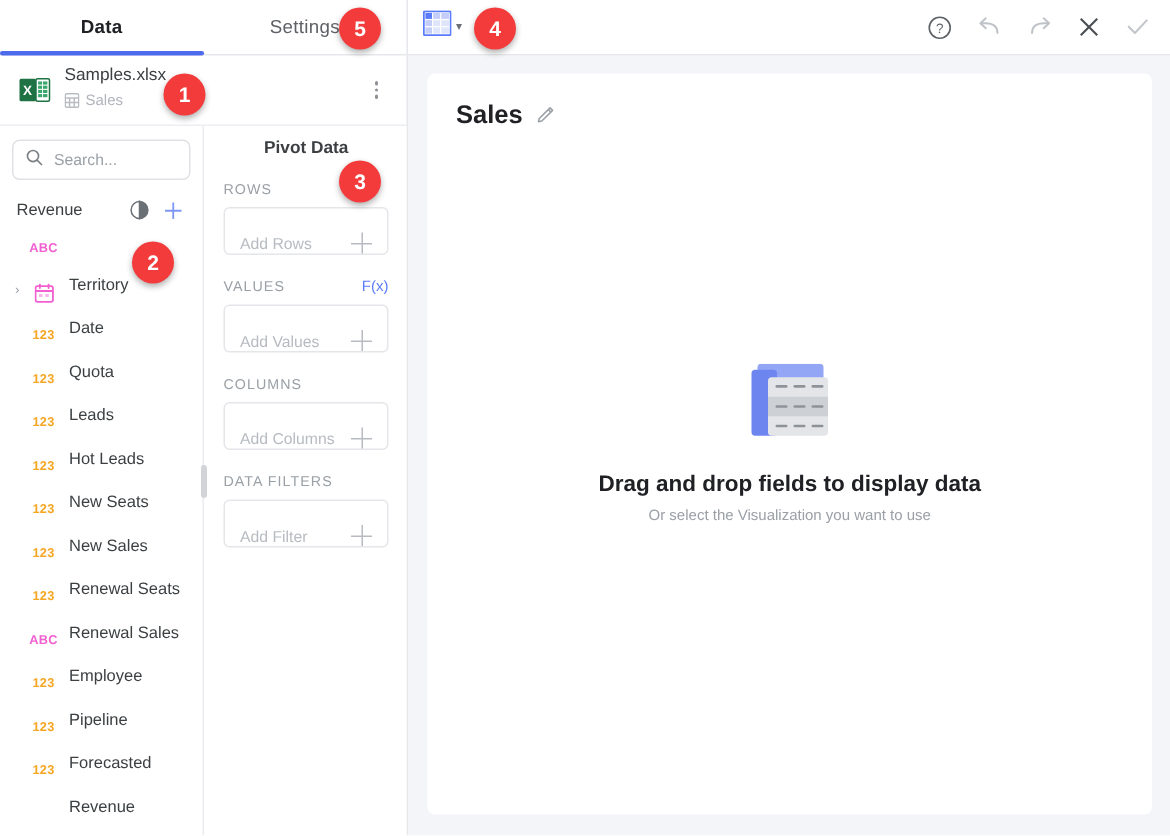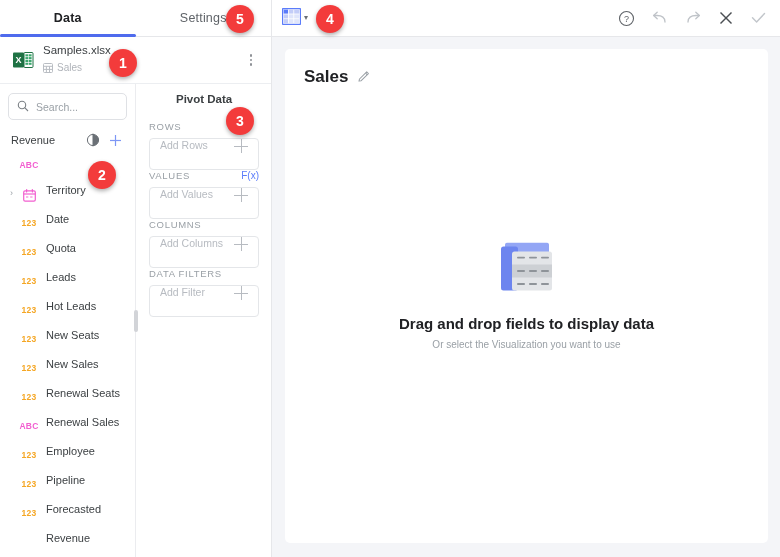--- a/index.html
+++ b/index.html
@@ -105,22 +105,22 @@
   .pivot-col { flex: 1; min-width: 0; padding: 9px 12px 0 13px; overflow: hidden; background: #fff; }
   .pivot-title { font-size: 11.5px; color: #3c4043; font-weight: bold; margin-bottom: 16px; margin-left: 27px; }
   .sec-head {
     display: flex; align-items: flex-end; justify-content: space-between;
     margin-bottom: 6px;
   }
   .sec-label { font-size: 9.5px; color: #9aa0a6; letter-spacing: .7px; }
   .fx-link { font-size: 10px; color: #5b7cfa; cursor: pointer; }
   .drop-zone {
     height: 32px; border: 1px solid #e4e6e9; border-radius: 4px;
-    display: flex; align-items: flex-start; padding: 0 10px;
-    background: #fff; cursor: pointer;
+    display: flex; align-items: flex-end; padding: 0 10px;
+    margin-bottom: 16px; background: #fff; cursor: pointer;
   }
   .drop-zone .dz-label { flex: 1; font-size: 10.5px; color: #b7bbc1; }
   .plus-thin { width: 14px; height: 14px; position: relative; flex: none; }
   .plus-thin::before, .plus-thin::after {
     content: ""; position: absolute; background: #b7bbc1;
   }
   .plus-thin::before { left: 0; right: 0; top: 6.5px; height: 1px; }
   .plus-thin::after { top: 0; bottom: 0; left: 6.5px; width: 1px; }
 
   

